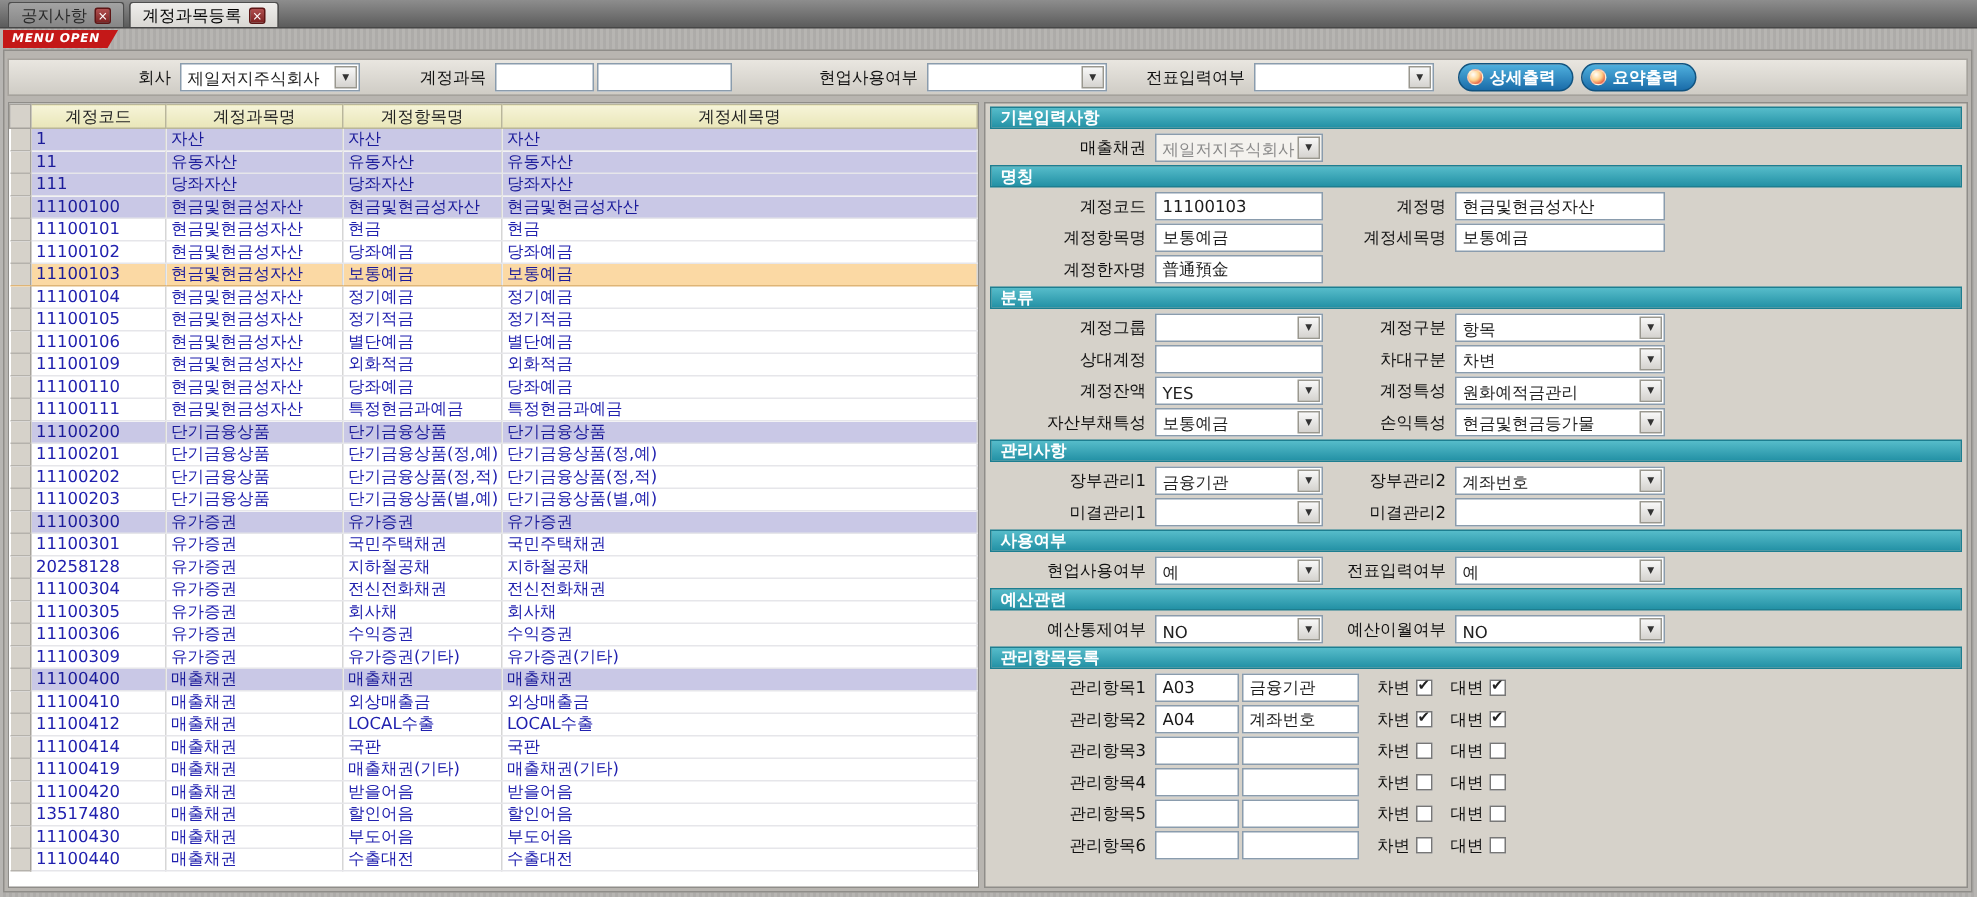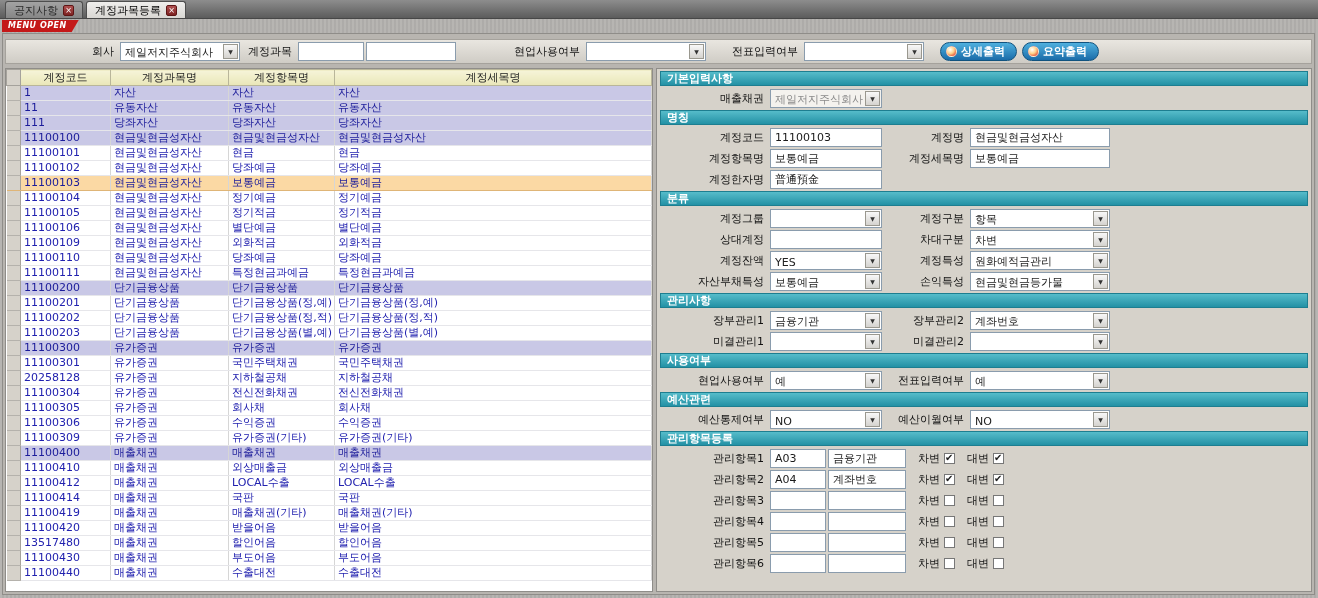--- a/index.html
+++ b/index.html
@@ -93,21 +93,21 @@
 <div class="menu-badge">MENU OPEN</div>
 
 <div class="frame">
 
   <div class="filterbar">
     <span class="flbl" style="margin-left:86px">회사</span>
     <div class="combo" style="width:120px;margin-left:6px">
       <span>제일저지주식회사</span>
       <span class="carrow">▼</span>
     </div>
-    <span class="flbl" style="margin-left:8px">계정과목</span>
+    <span class="flbl" style="margin-left:40px">계정과목</span>
     <input class="tbox" style="width: 66px; margin-left: 6px;" value="">
     <input class="tbox" style="width: 90px; margin-left: 2px;" value="">
     <span class="flbl" style="margin-left:58px">현업사용여부</span>
     <div class="combo" style="width:120px;margin-left:6px">
       <span></span>
       <span class="carrow">▼</span>
     </div>
     <span class="flbl" style="margin-left:26px">전표입력여부</span>
     <div class="combo" style="width:120px;margin-left:6px">
       <span></span>

